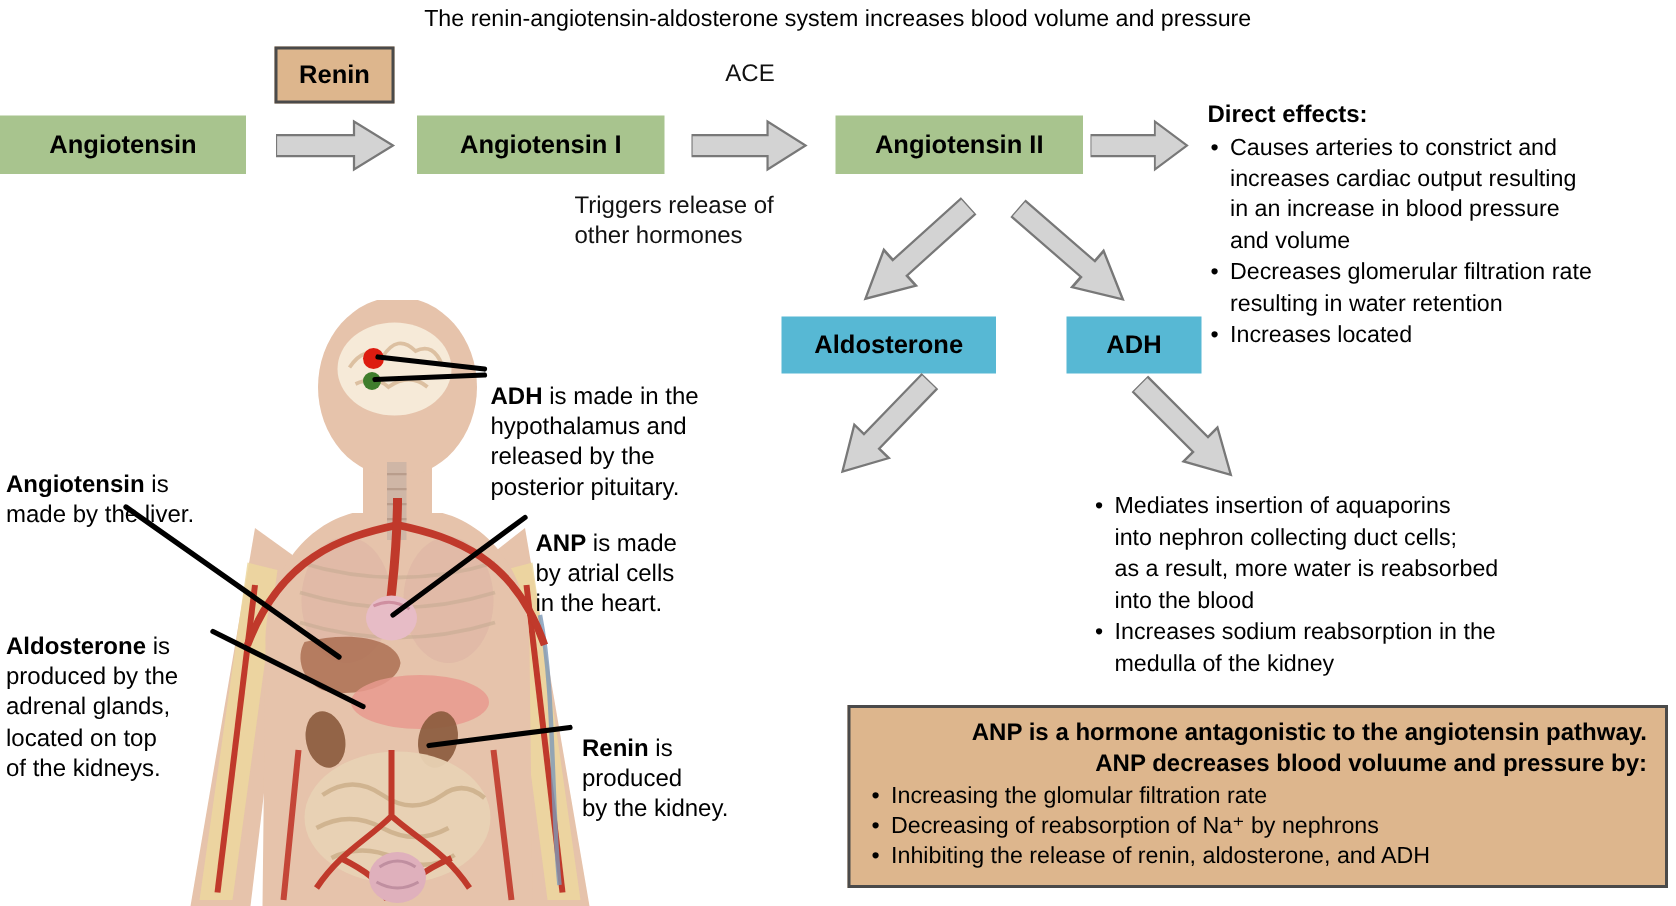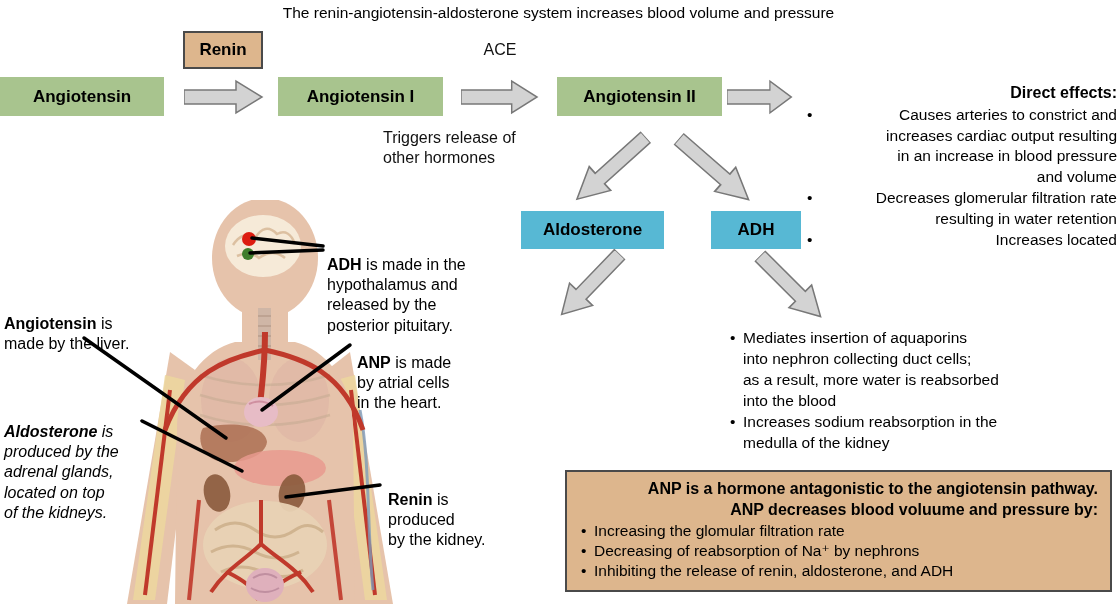--- a/index.html
+++ b/index.html
@@ -36,29 +36,29 @@
   #arrow-4{left:563px;top:151px;width:95px;height:36px;transform:rotate(138deg);}
   #arrow-5{left:667px;top:152px;width:95px;height:36px;transform:rotate(41deg);}
   #arrow-6{left:547px;top:267px;width:86px;height:36px;transform:rotate(134deg);}
   #arrow-7{left:747px;top:269px;width:88px;height:36px;transform:rotate(45deg);}
 
   .effects{font-size:15.5px;line-height:1.35;color:#000;}
   .effects .heading{font-weight:bold;font-size:16px;margin-bottom:1px;}
   .bullet{position:relative;padding-left:15px;white-space:pre-line;}
   .bullet::before{content:"\2022";position:absolute;left:2px;top:0;}
 
-  #direct-effects{left:805px;top:82px;width:312px;text-align:right;}
+  #direct-effects{left:805px;top:66px;width:312px;}
   #adh-effects{left:728px;top:328px;width:340px;}
   #aldosterone-effect{left:492px;top:331px;width:230px;font-size:15.5px;line-height:1.35;color:#000;}
 
   .bodylabel{font-size:16px;line-height:1.26;color:#000;}
   .bodylabel b{font-weight:bold;}
   #label-adh        {left:327px;top:235px;width:175px;}
   #label-angiotensin{left:4px;  top:294px;width:185px;}
-  #label-aldosterone{left:4px;  top:402px;width:175px;font-style:italic;}
+  #label-aldosterone{left:4px;  top:402px;width:175px;}
   #label-anp        {left:357px;top:333px;width:150px;}
   #label-renin      {left:388px;top:470px;width:140px;}
 
   #anp-box{left:565px;top:470px;width:547px;height:122px;padding:7px 12px;}
   #anp-box .bold-line{font-weight:bold;font-size:16px;line-height:1.3;color:#000;text-align:right;}
   #anp-box .bullet{font-size:15.5px;line-height:1.3;}
 
   #body-illustration{left:115px;top:200px;width:290px;height:404px;}
   #pointer-lines{left:0;top:0;width:1117px;height:604px;pointer-events:none;}
 </style>

